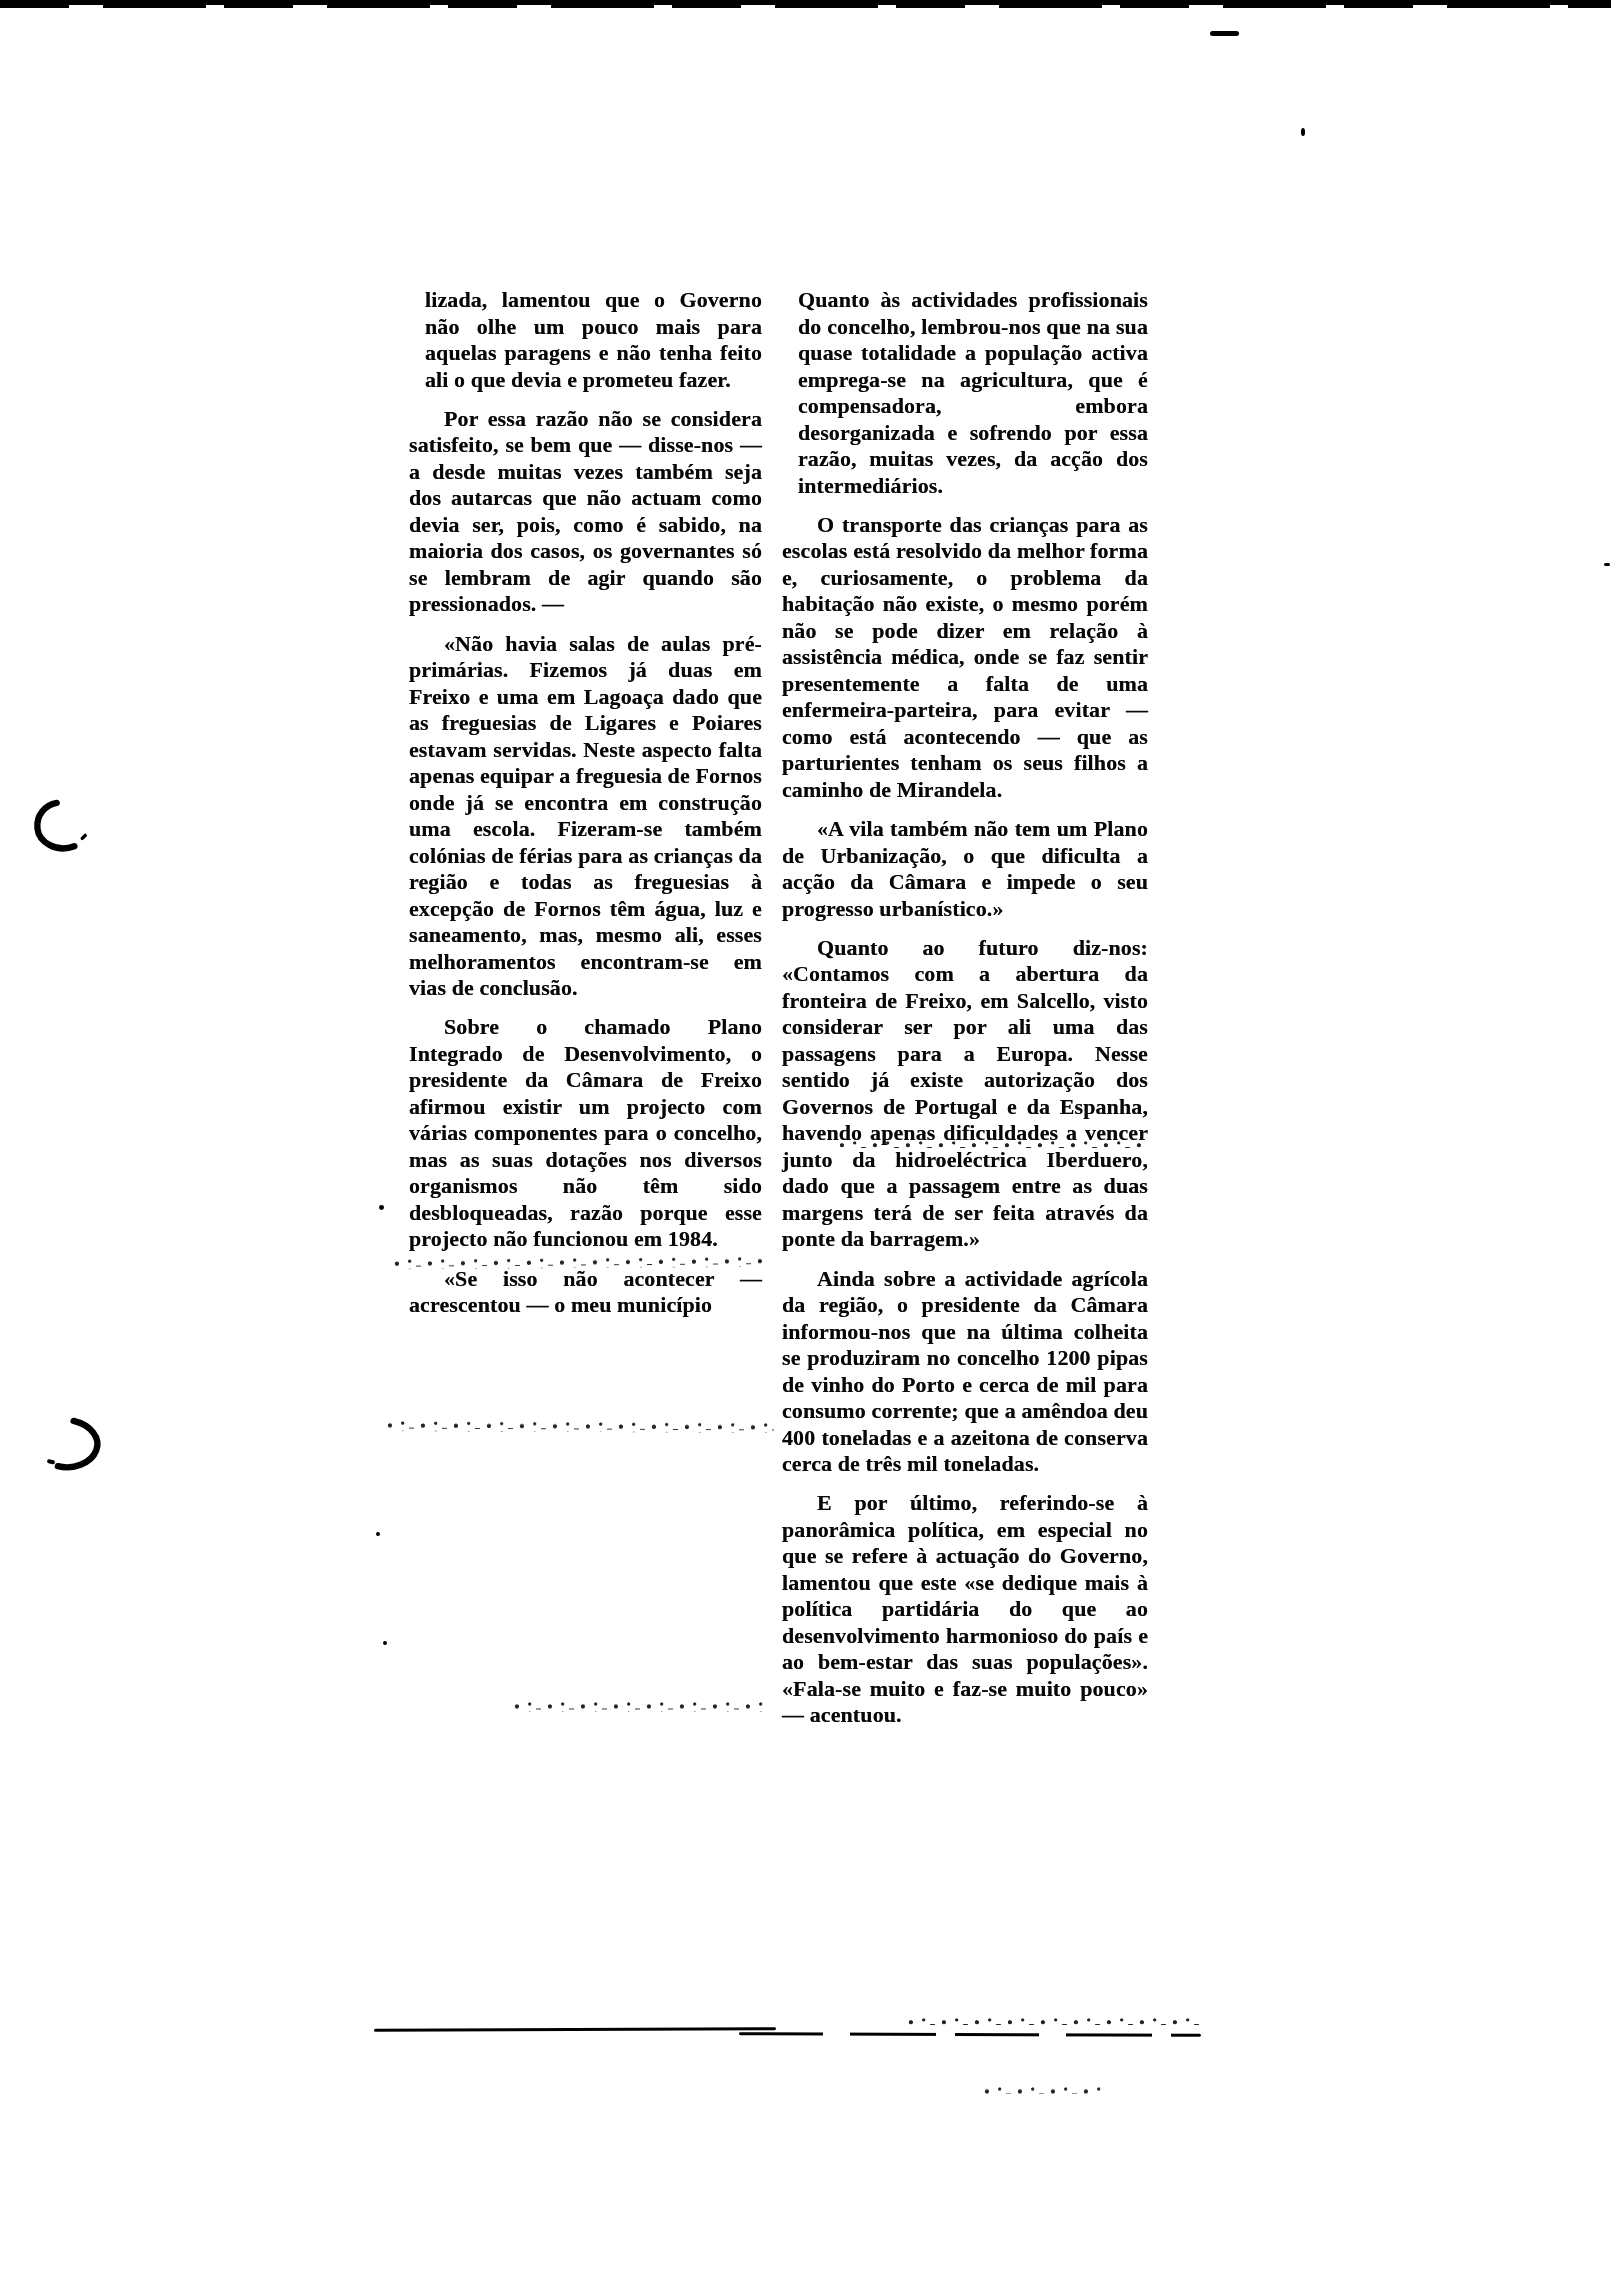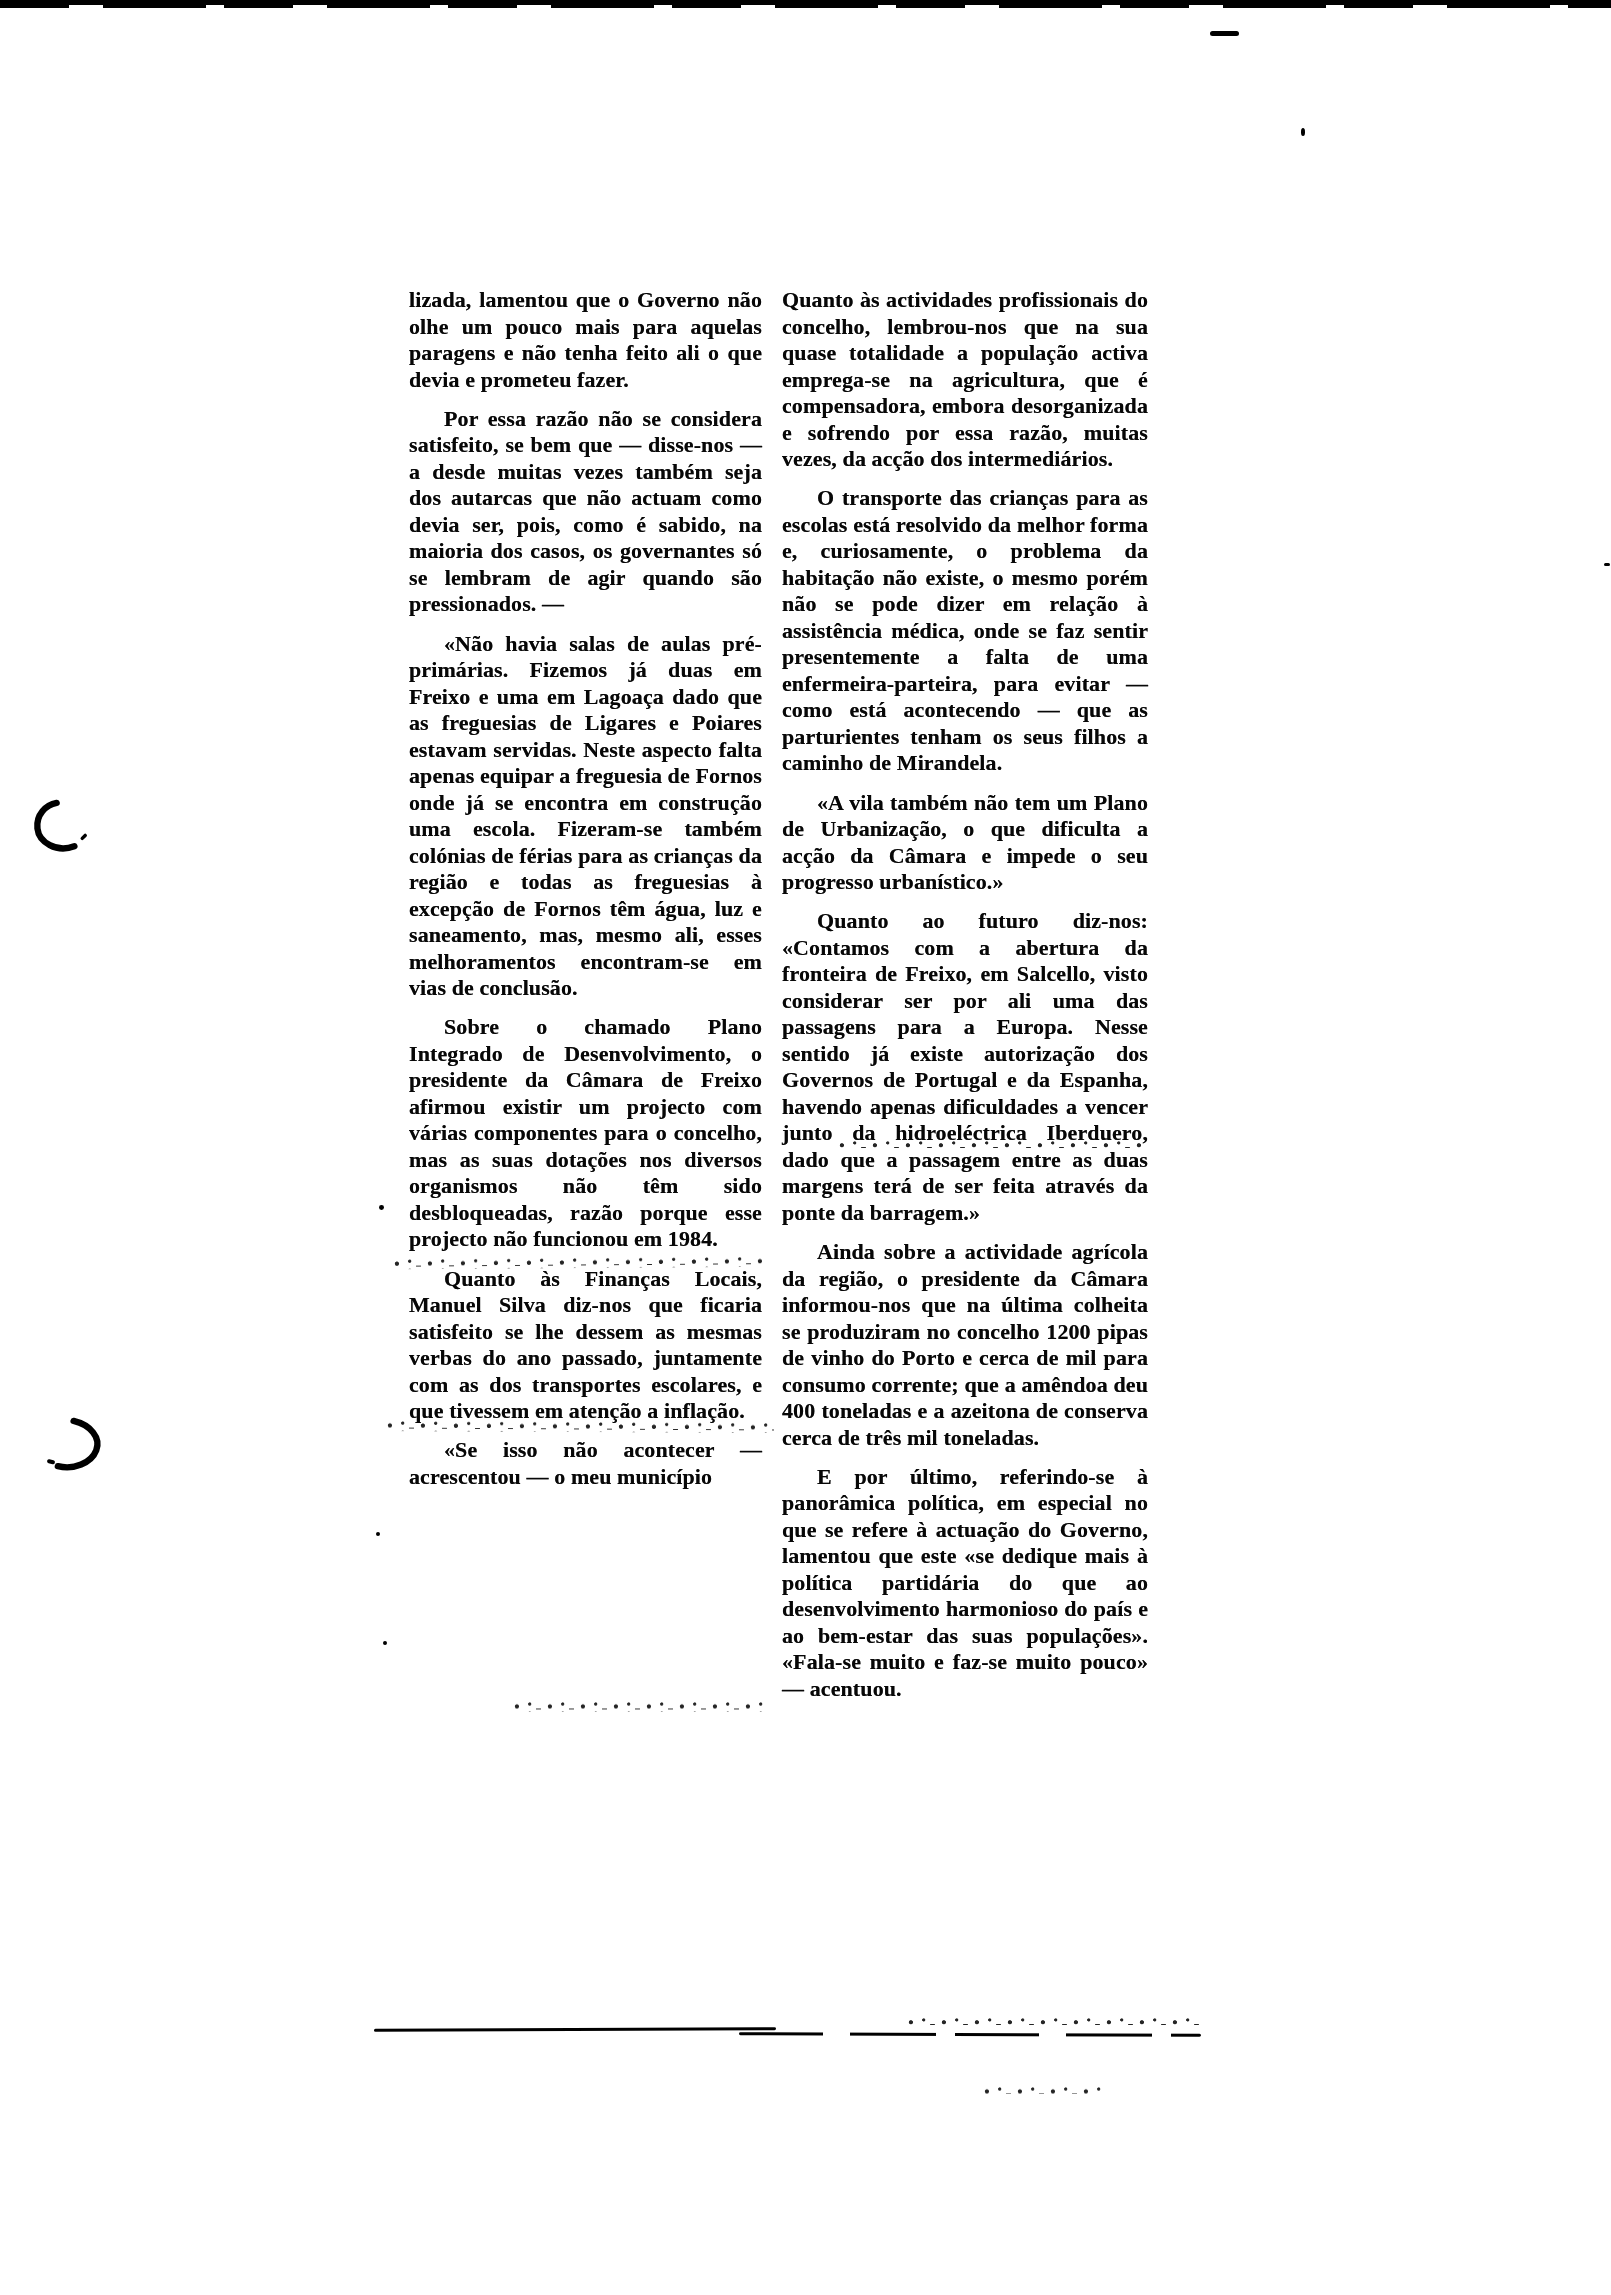--- a/index.html
+++ b/index.html
@@ -45,21 +45,21 @@
     text-align: justify;
     letter-spacing: 0.1px;
   }
   .column.left  { left: 409px;  width: 353px; }
   .column.right { left: 782px; width: 366px; }
   .column p {
     margin: 0 0 12.8px 0;
     text-indent: 35px;
     text-shadow: 0 0 0.5px rgba(0,0,0,0.55);
   }
-  .column p:first-child { text-indent: 0; }
+  .column p:first-child { text-indent: 0; margin-left: 16px; }
   
   .pen-arc {
     position: absolute;
     pointer-events: none;
   }
   .pen-arc svg { display: block; }
   
   .strike {
     position: absolute;
     height: 3.4px;
@@ -99,21 +99,20 @@
   <div class="top-band"></div>
   <div class="top-band-frill"></div>
   <div class="dash-mark" style="left:1210px; top:31px; width:28.5px; height:5.4px;"></div>
   <div class="speck" style="left:1301px; top:128px; width:4.4px; height:7.9px;"></div>
 
   <div class="column left">
     <p>lizada, lamentou que o Governo não olhe um pouco mais para aquelas paragens e não tenha feito ali o que devia e prometeu fazer.</p>
     <p>Por essa razão não se considera satisfeito, se bem que — disse-nos — a desde muitas vezes também seja dos autarcas que não actuam como devia ser, pois, como é sabido, na maioria dos casos, os governantes só se lembram de agir quando são pressionados. —</p>
     <p>«Não havia salas de aulas pré-primárias. Fizemos já duas em Freixo e uma em Lagoaça dado que as freguesias de Ligares e Poiares estavam servidas. Neste aspecto falta apenas equipar a freguesia de Fornos onde já se encontra em construção uma escola. Fizeram-se também colónias de férias para as crianças da região e todas as freguesias à excepção de Fornos têm água, luz e saneamento, mas, mesmo ali, esses melhoramentos encontram-se em vias de conclusão.</p>
     <p>Sobre o chamado Plano Integrado de Desenvolvimento, o presidente da Câmara de Freixo afirmou existir um projecto com várias componentes para o concelho, mas as suas dotações nos diversos organismos não têm sido desbloqueadas, razão porque esse projecto não funcionou em 1984.</p>
-    <p>Quanto às Finanças Locais, Manuel Silva diz-nos que ficaria satisfeito se lhe dessem as mesmas verbas do ano passado, juntamente com as dos transportes escolares, e que tivessem em atenção a inflação.</p>
     <p>«Se isso não acontecer — acrescentou — o meu município</p>
   </div>
 
   <div class="column right">
     <p>Quanto às actividades profissionais do concelho, lembrou-nos que na sua quase totalidade a população activa emprega-se na agricultura, que é compensadora, embora desorganizada e sofrendo por essa razão, muitas vezes, da acção dos intermediários.</p>
     <p>O transporte das crianças para as escolas está resolvido da melhor forma e, curiosamente, o problema da habitação não existe, o mesmo porém não se pode dizer em relação à assistência médica, onde se faz sentir presentemente a falta de uma enfermeira-parteira, para evitar — como está acontecendo — que as parturientes tenham os seus filhos a caminho de Mirandela.</p>
     <p>«A vila também não tem um Plano de Urbanização, o que dificulta a acção da Câmara e impede o seu progresso urbanístico.»</p>
     <p>Quanto ao futuro diz-nos: «Contamos com a abertura da fronteira de Freixo, em Salcello, visto considerar ser por ali uma das passagens para a Europa. Nesse sentido já existe autorização dos Governos de Portugal e da Espanha, havendo apenas dificuldades a vencer junto da hidroeléctrica Iberduero, dado que a passagem entre as duas margens terá de ser feita através da ponte da barragem.»</p>
     <p>Ainda sobre a actividade agrícola da região, o presidente da Câmara informou-nos que na última colheita se produziram no concelho 1200 pipas de vinho do Porto e cerca de mil para consumo corrente; que a amêndoa deu 400 toneladas e a azeitona de conserva cerca de três mil toneladas.</p>
     <p>E por último, referindo-se à panorâmica política, em especial no que se refere à actuação do Governo, lamentou que este «se dedique mais à política partidária do que ao desenvolvimento harmonioso do país e ao bem-estar das suas populações». «Fala-se muito e faz-se muito pouco» — acentuou.</p>

